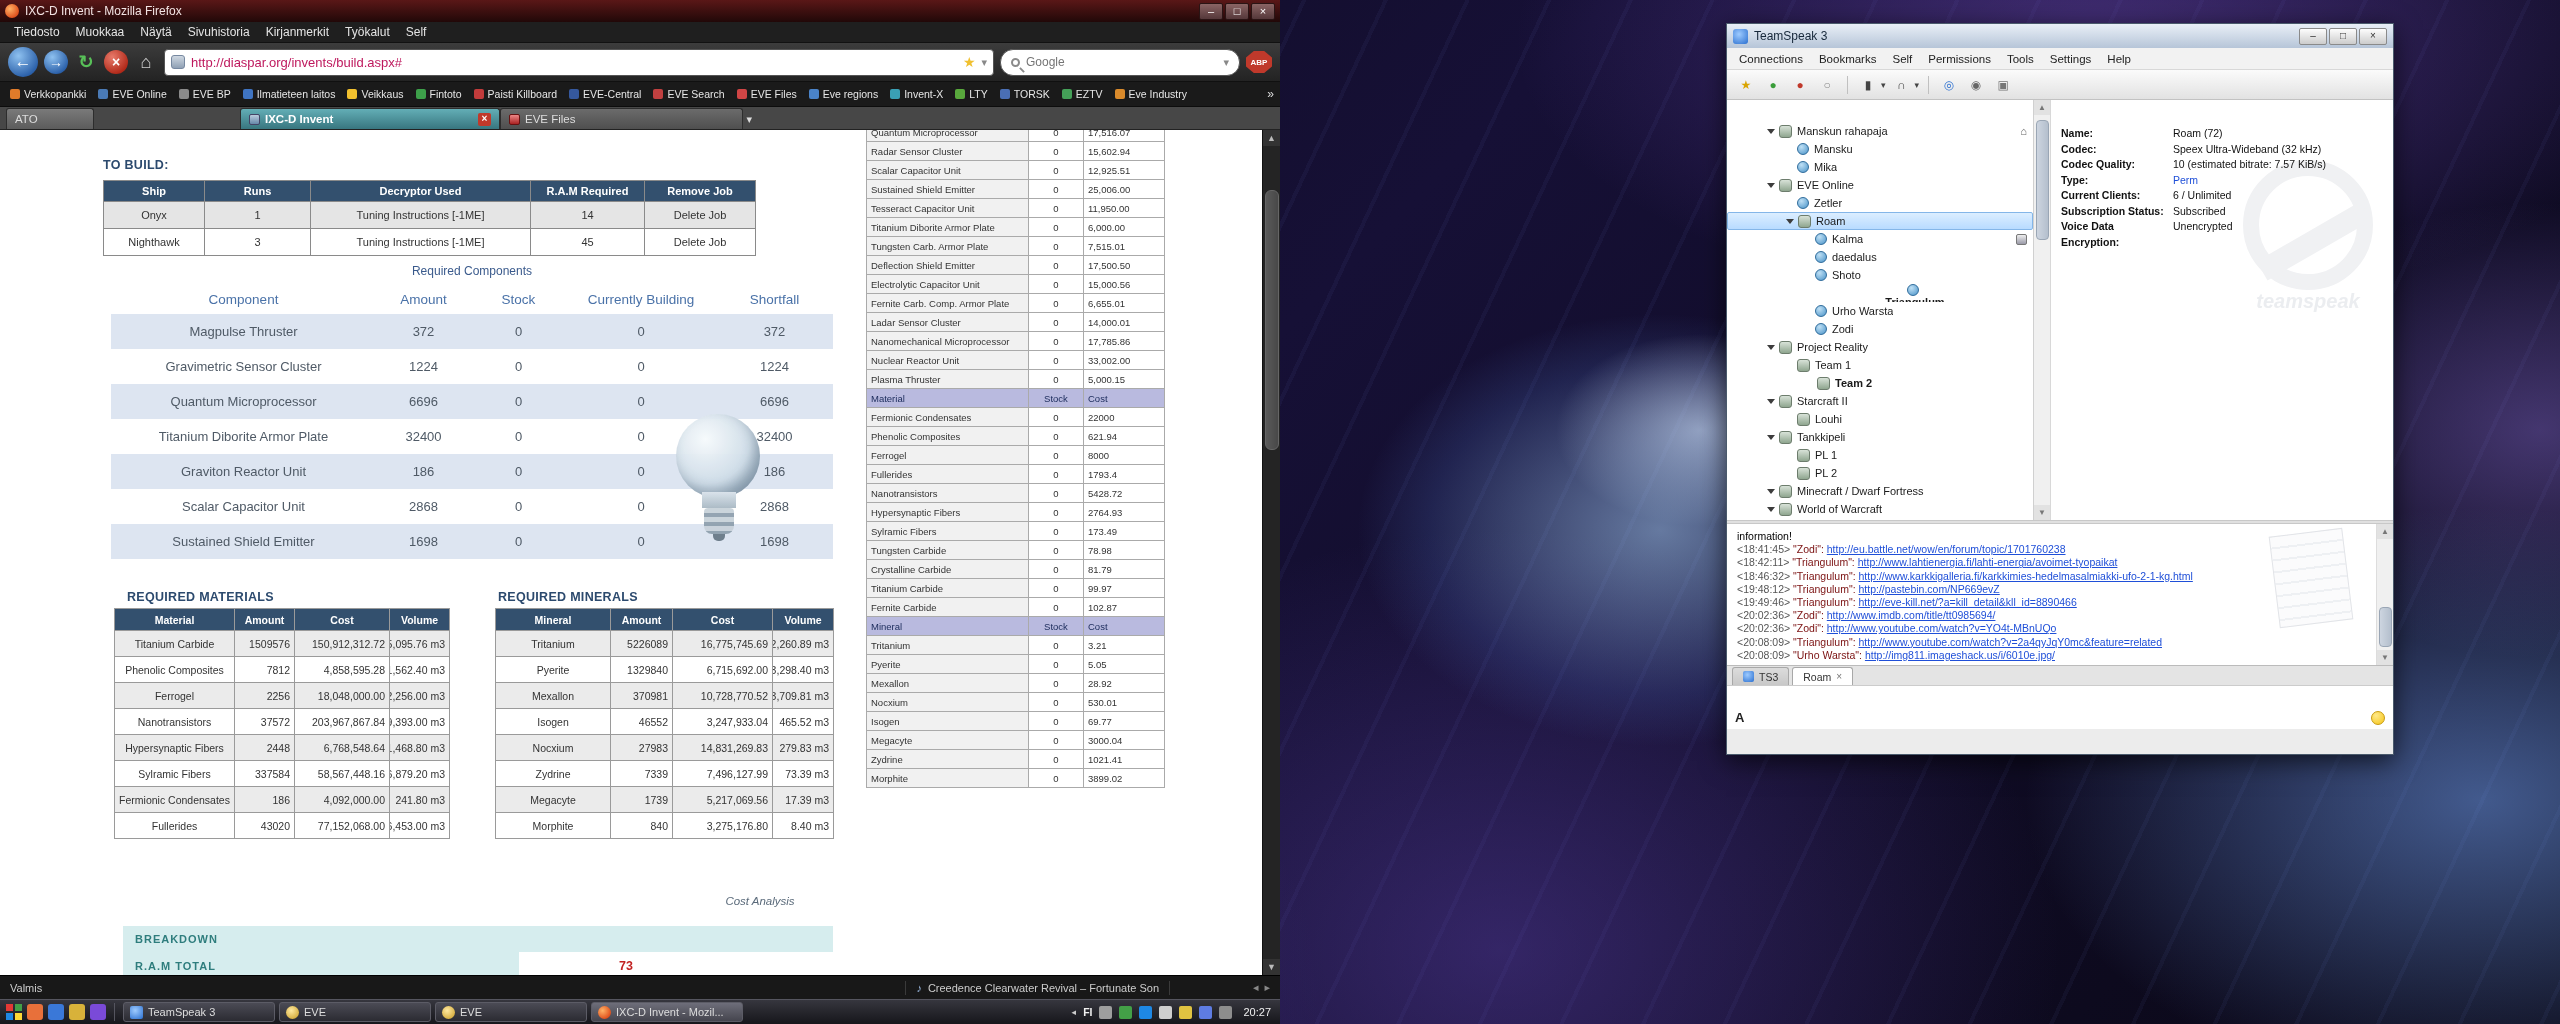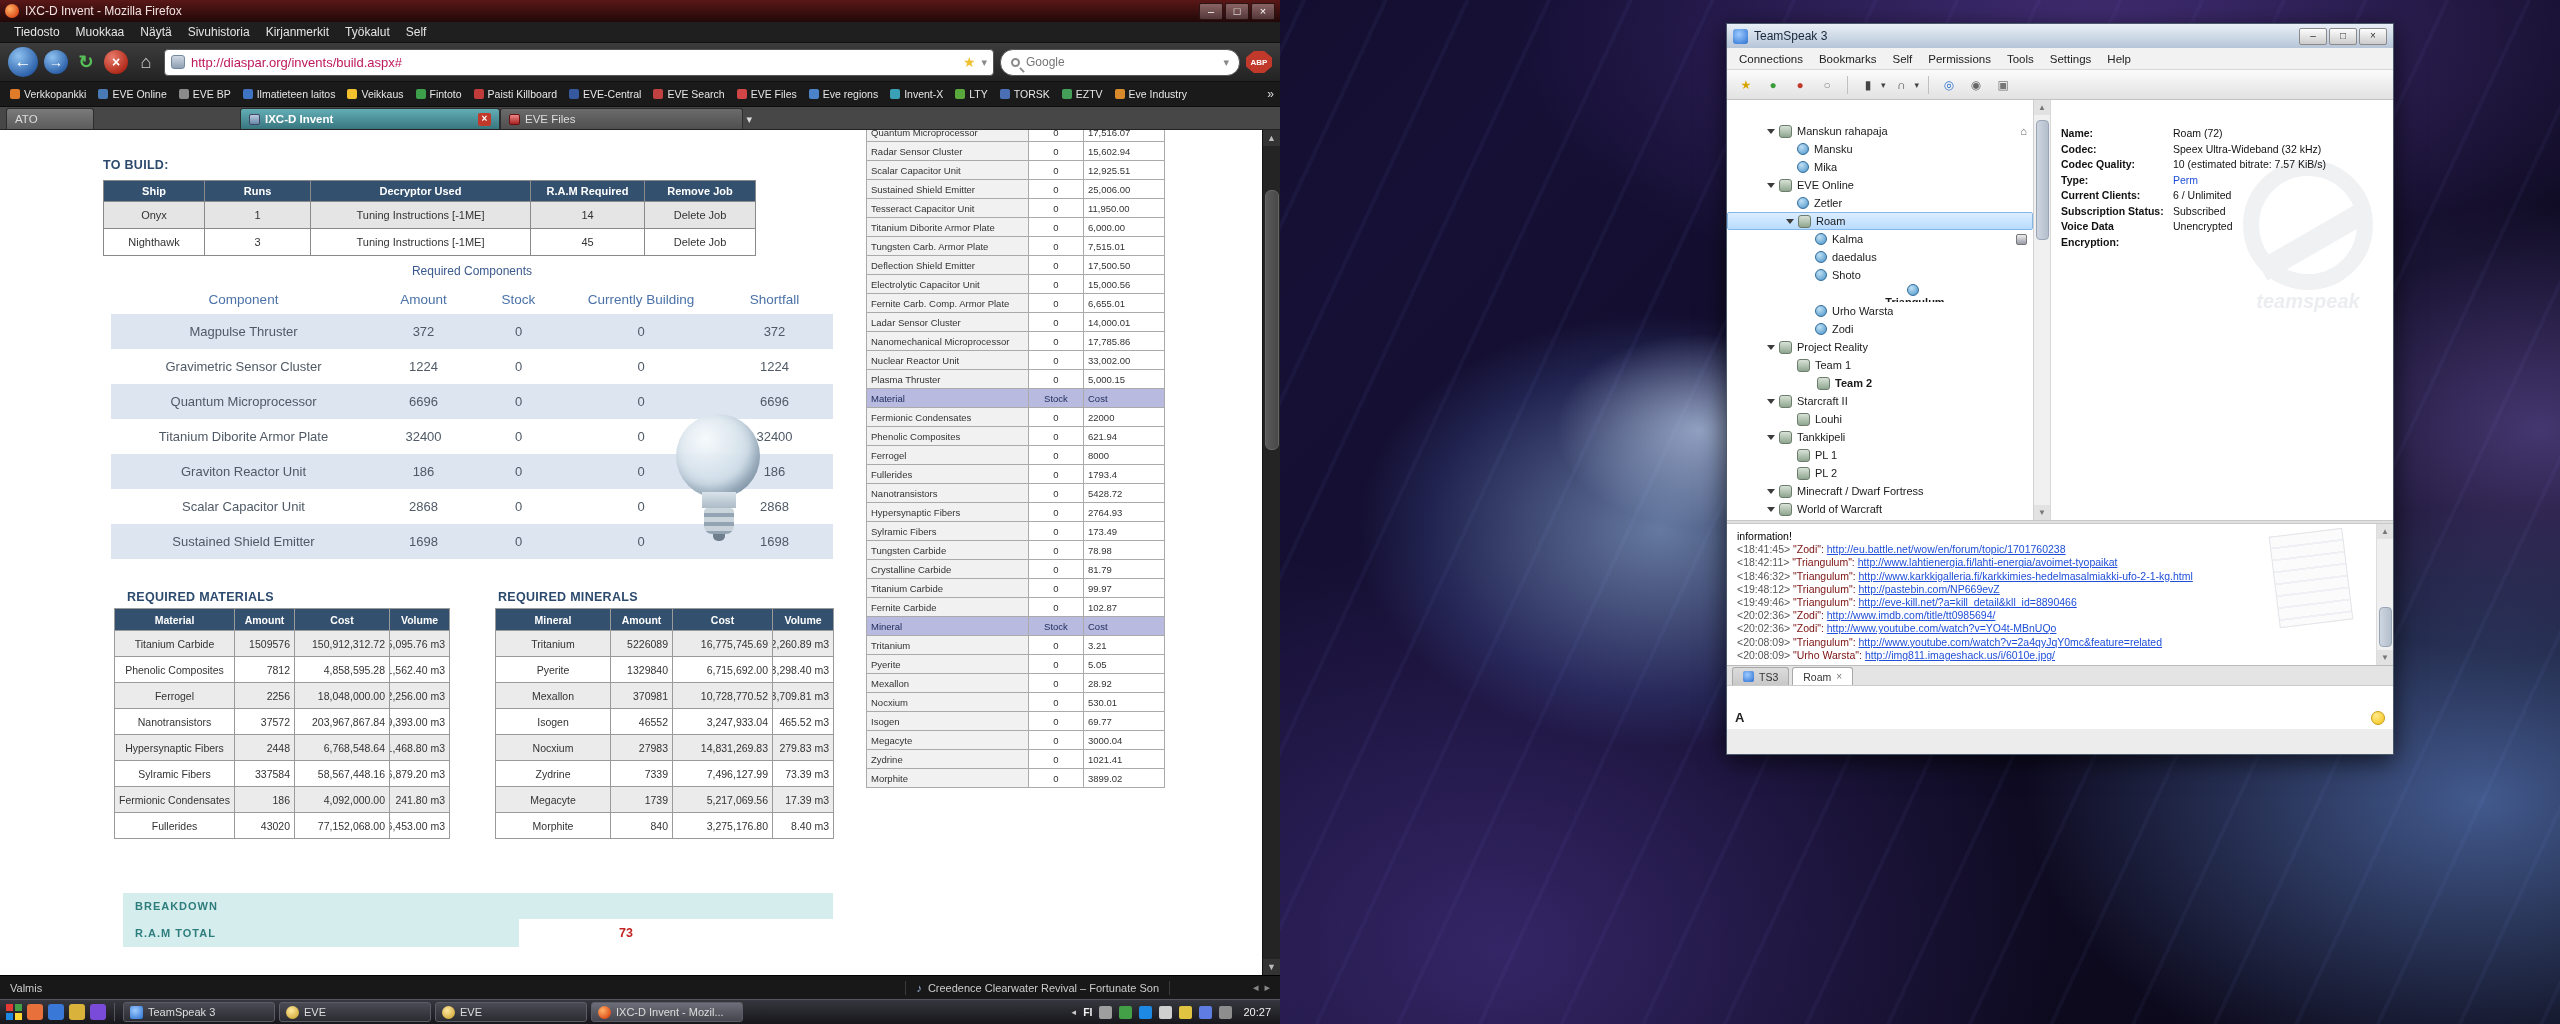--- a/index.html
+++ b/index.html
@@ -103,21 +103,21 @@
   #pricelist { position:absolute; left:866px; top:-8px; width:300px; border-top:1px solid #aaa; border-left:1px solid #aaa; font-size:9.5px; color:#333; }
   .p-row { display:flex; height:19px; align-items:stretch; }
   .p-row > div { border-right:1px solid #aaa; border-bottom:1px solid #aaa; display:flex; align-items:center; overflow:hidden; white-space:nowrap; }
   .p-label { width:162px; background:#f1f1f1; padding:0 4px; }
   .p-stock { width:55px; background:#fff; justify-content:center; }
   .p-cost  { width:81px; background:#fff; padding:0 4px; }
   .p-head > div { background:#b9badf !important; color:#1a2a5a; }
 
   .cost-analysis { position:absolute; left:500px; top:765px; width:520px; text-align:center; font-style:italic; color:#5a6a7a; font-size:11.5px; }
 
-  #breakdown { position:absolute; left:123px; top:763px; width:710px; font-size:11px; }
+  #breakdown { position:absolute; left:123px; top:796px; width:710px; font-size:11px; }
   .bd-title { height:26px; background:#d6edee; color:#2e7d7d; font-weight:bold; display:flex; align-items:center; padding-left:12px; letter-spacing:1px; }
   .bd-row { height:28px; display:flex; }
   .bd-label { width:396px; background:#d6edee; color:#2e7d7d; font-weight:bold; display:flex; align-items:center; padding-left:12px; letter-spacing:1px; }
   .bd-value { flex:1; background:#fff; color:#c22222; font-weight:bold; font-size:12.5px; display:flex; align-items:center; padding-left:100px; }
 
   
   .bulb { position:absolute; left:676px; top:284px; width:86px; z-index:5; opacity:.95; }
   .bulb-globe { width:84px; height:84px; border-radius:50%; background:radial-gradient(circle at 35% 30%, #f6fafc, #cfdde8 55%, #93aabc 85%, #7790a4); box-shadow:inset -5px -7px 12px rgba(70,90,110,.35); }
   .bulb-neck { width:34px; height:16px; margin:-6px auto 0; background:linear-gradient(#d8e2ea,#a8b8c4); }
   .bulb-base { width:30px; height:26px; margin:0 auto; background:repeating-linear-gradient(180deg,#c8d2da 0 5px,#8fa0ae 5px 9px); border-radius:4px 4px 8px 8px; }

